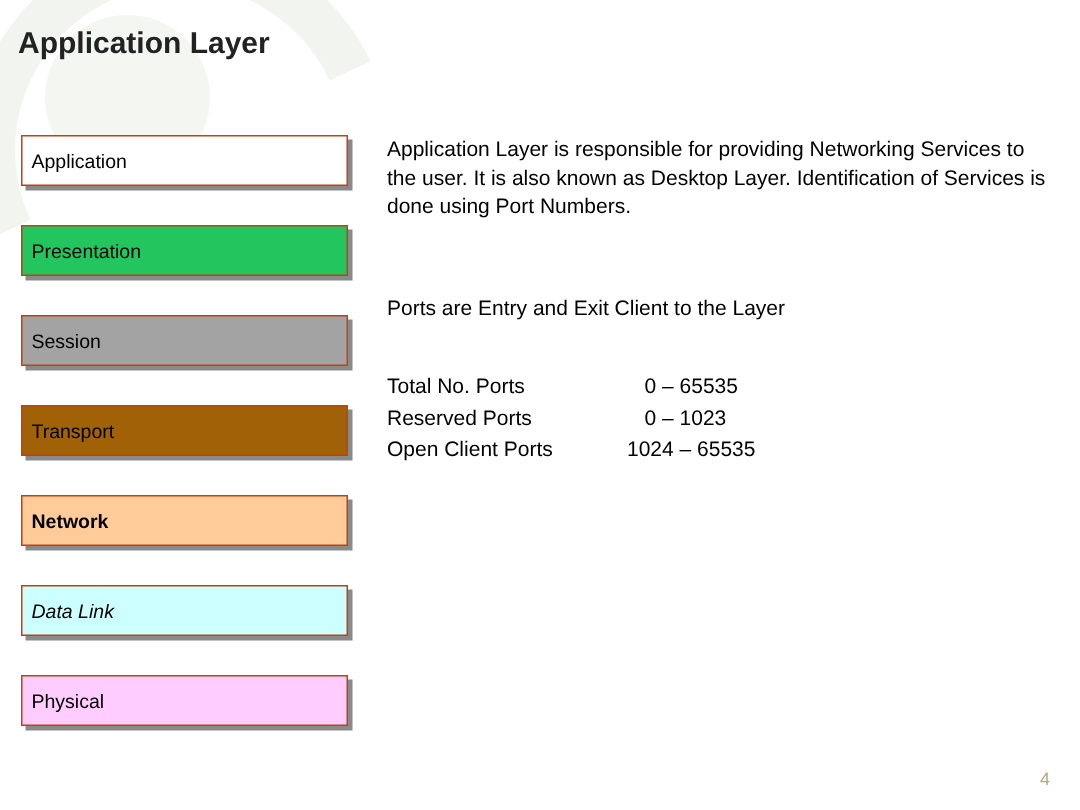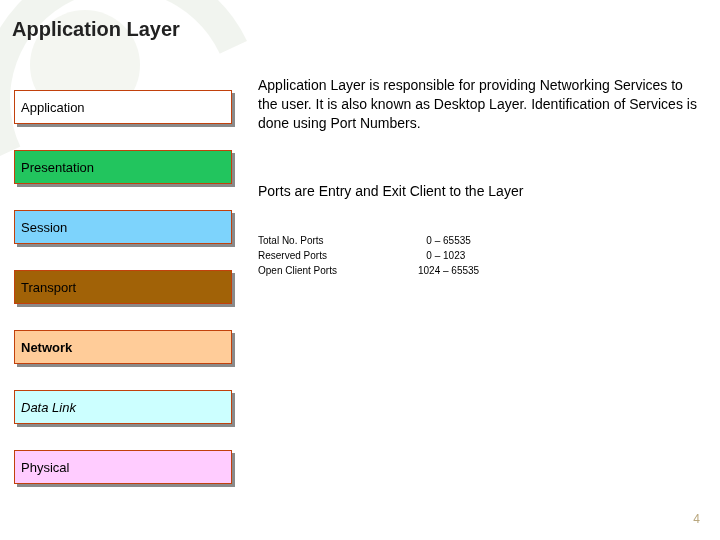--- a/index.html
+++ b/index.html
@@ -74,44 +74,44 @@
     width: 100%; height: 100%;
     border: 1px solid #c2410c;
     display: flex;
     align-items: center;
     padding-left: 6px;
     font-size: 13px;
     color: #000;
   }
   .c-application  { background: #ffffff; }
   .c-presentation { background: #22c55e; }
-  .c-session      { background: #7dd3fc; }
+  .c-session      { background: #a3a3a3; }
   .c-transport    { background: #a16207; }
   .c-network      { background: #ffcc99; font-weight: bold; }
   .c-datalink     { background: #ccffff; font-style: italic; }
   .c-physical     { background: #ffccff; }
 
   .content-col {
     position: absolute;
-    top: 76px;
+    top: 90px;
     left: 258px;
     right: 22px;
     z-index: 2;
   }
   .para {
     font-size: 14px;
     line-height: 1.35;
     color: #000;
     margin-bottom: 28px;
   }
   .para.desc { min-height: 78px; }
   .para.session-note { margin-top: 6px; margin-bottom: 32px; }
 
   .ports-table {
-    font-size: 10px;
+    font-size: 14px;
     line-height: 1.5;
     color: #000;
   }
   .ports-table .row { display: flex; }
   .ports-table .lbl { width: 160px; }
   .ports-table .val { white-space: pre; }
 
   .page-num {
     position: absolute;
     right: 20px;

